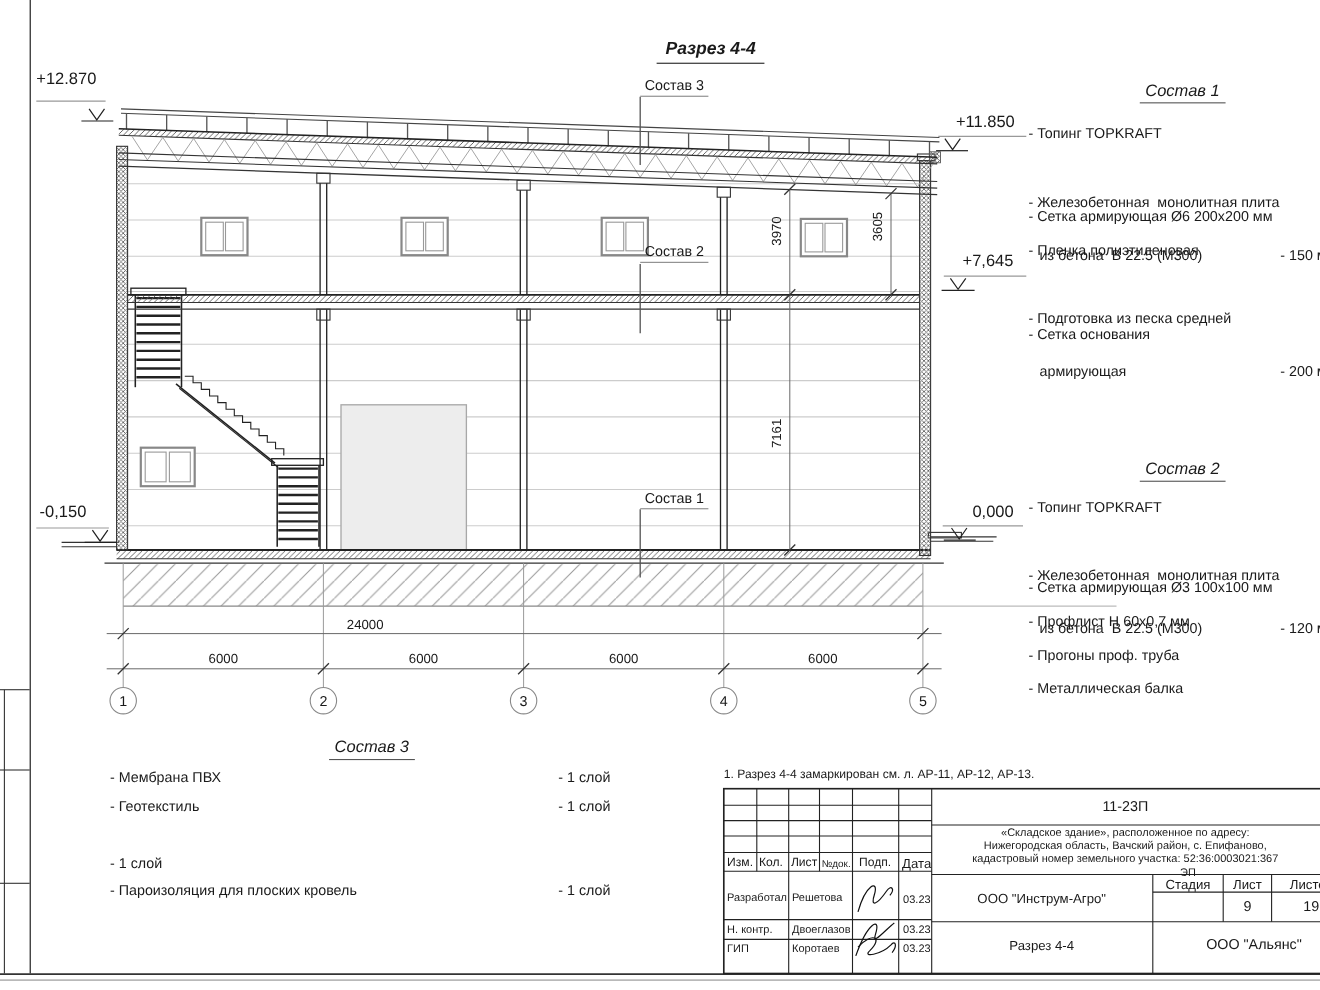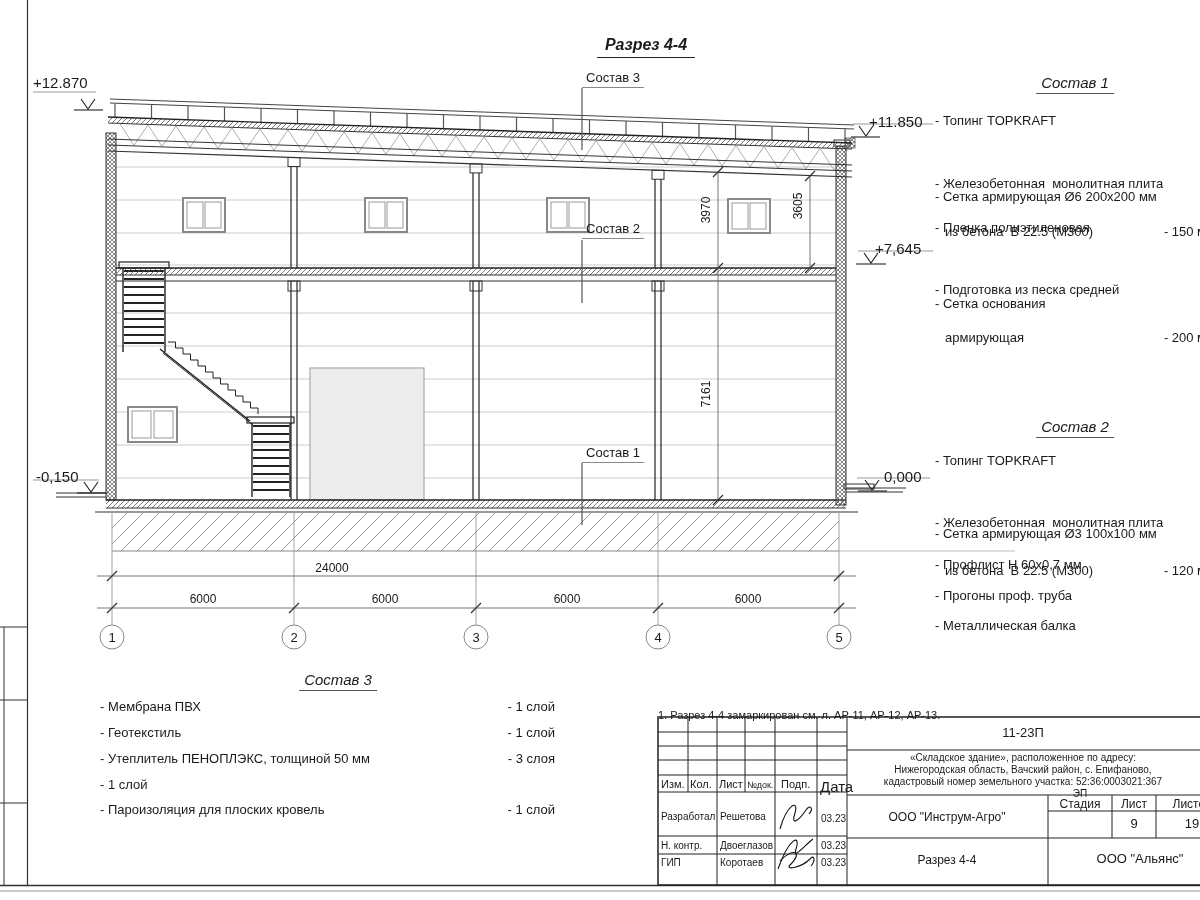--- a/index.html
+++ b/index.html
@@ -1,19 +1,19 @@
 <!DOCTYPE html>
 <html><head>
 <meta charset="utf-8">
 <style>
   html,body{margin:0;padding:0;background:#e9e9e9;}
   .sheet{position:relative;width:1200px;height:900px;background:#ffffff;overflow:hidden;
          font-family:"Liberation Sans",sans-serif;color:#1a1a1a;}
   svg{position:absolute;left:0;top:0;}
-  .lbl{position:absolute;white-space:pre;margin-top:11px;}
+  .lbl{position:absolute;white-space:pre;}
   .f15{font-size:15px;}
   .clbl{position:absolute;transform:translateX(-50%);font-size:12px;white-space:pre;}
   .vlbl{position:absolute;transform:translate(-50%,-50%) rotate(-90deg);font-size:12px;white-space:pre;}
   .axn{position:absolute;transform:translate(-50%,-50%);font-size:13px;}
   .page-title{position:absolute;left:646px;transform:translateX(-50%);top:36px;
       font-size:16px;font-style:italic;font-weight:bold;border-bottom:1.2px solid #222;
       padding:0 8px 3px 8px;white-space:pre;}
   .leader-lbl{position:absolute;left:582px;width:62px;text-align:center;font-size:13px;
       border-bottom:1px solid #888;padding-bottom:2px;white-space:pre;}
   .sec-title{position:absolute;transform:translateX(-50%);font-style:italic;font-size:15px;
@@ -413,34 +413,33 @@
     <div class="pitem" style="top:526px"><span>- Сетка армирующая Ø3 100х100 мм</span></div>
     <div class="pitem" style="top:557px"><span>- Профлист Н 60х0,7 мм</span></div>
     <div class="pitem" style="top:588px"><span>- Прогоны проф. труба</span></div>
     <div class="pitem" style="top:618px"><span>- Металлическая балка</span></div>
   </div>
 
   <div class="panel" style="left:100px;top:0;width:455px;height:880px">
     <div class="sec-title" style="left:238px;top:671px">Состав 3</div>
     <div class="s3row" style="top:699px"><span>- Мембрана ПВХ</span><span>- 1 слой</span></div>
     <div class="s3row" style="top:725px"><span>- Геотекстиль</span><span>- 1 слой</span></div>
-    <div class="s3row" style="top:751px"><span>- Утеплитель ПЕНОПЛЭКС, толщиной 50 мм</span><span>- 3 слоя</span></div>
     <div class="s3row" style="top:777px"><span>- 1 слой</span></div>
     <div class="s3row" style="top:802px"><span>- Пароизоляция для плоских кровель</span><span>- 1 слой</span></div>
   </div>
 
   <div class="lbl" style="left:658px;top:698px;font-size:11px">1. Разрез 4-4 замаркирован см. л. АР-11, АР-12, АР-13.</div>
 
   <div>
     <div class="st" style="left:661px;top:778px;font-size:11px">Изм.</div>
     <div class="st" style="left:690px;top:778px;font-size:11px">Кол.</div>
     <div class="st" style="left:719px;top:778px;font-size:11px">Лист</div>
     <div class="st" style="left:747px;top:780px;font-size:9px">№док.</div>
     <div class="st" style="left:781px;top:778px;font-size:11px">Подп.</div>
-    <div class="st" style="left:820px;top:778px;font-size:15px">Дата</div>
+    <div class="st" style="left:820px;top:778px;font-size:12px">Дата</div>
 
     <div class="st" style="left:661px;top:811px">Разработал</div>
     <div class="st" style="left:720px;top:811px">Решетова</div>
     <div class="st" style="left:821px;top:813px">03.23</div>
     <div class="st" style="left:661px;top:840px">Н. контр.</div>
     <div class="st" style="left:720px;top:840px">Двоеглазов</div>
     <div class="st" style="left:821px;top:840px">03.23</div>
     <div class="st" style="left:661px;top:857px">ГИП</div>
     <div class="st" style="left:720px;top:857px">Коротаев</div>
     <div class="st" style="left:821px;top:857px">03.23</div>

